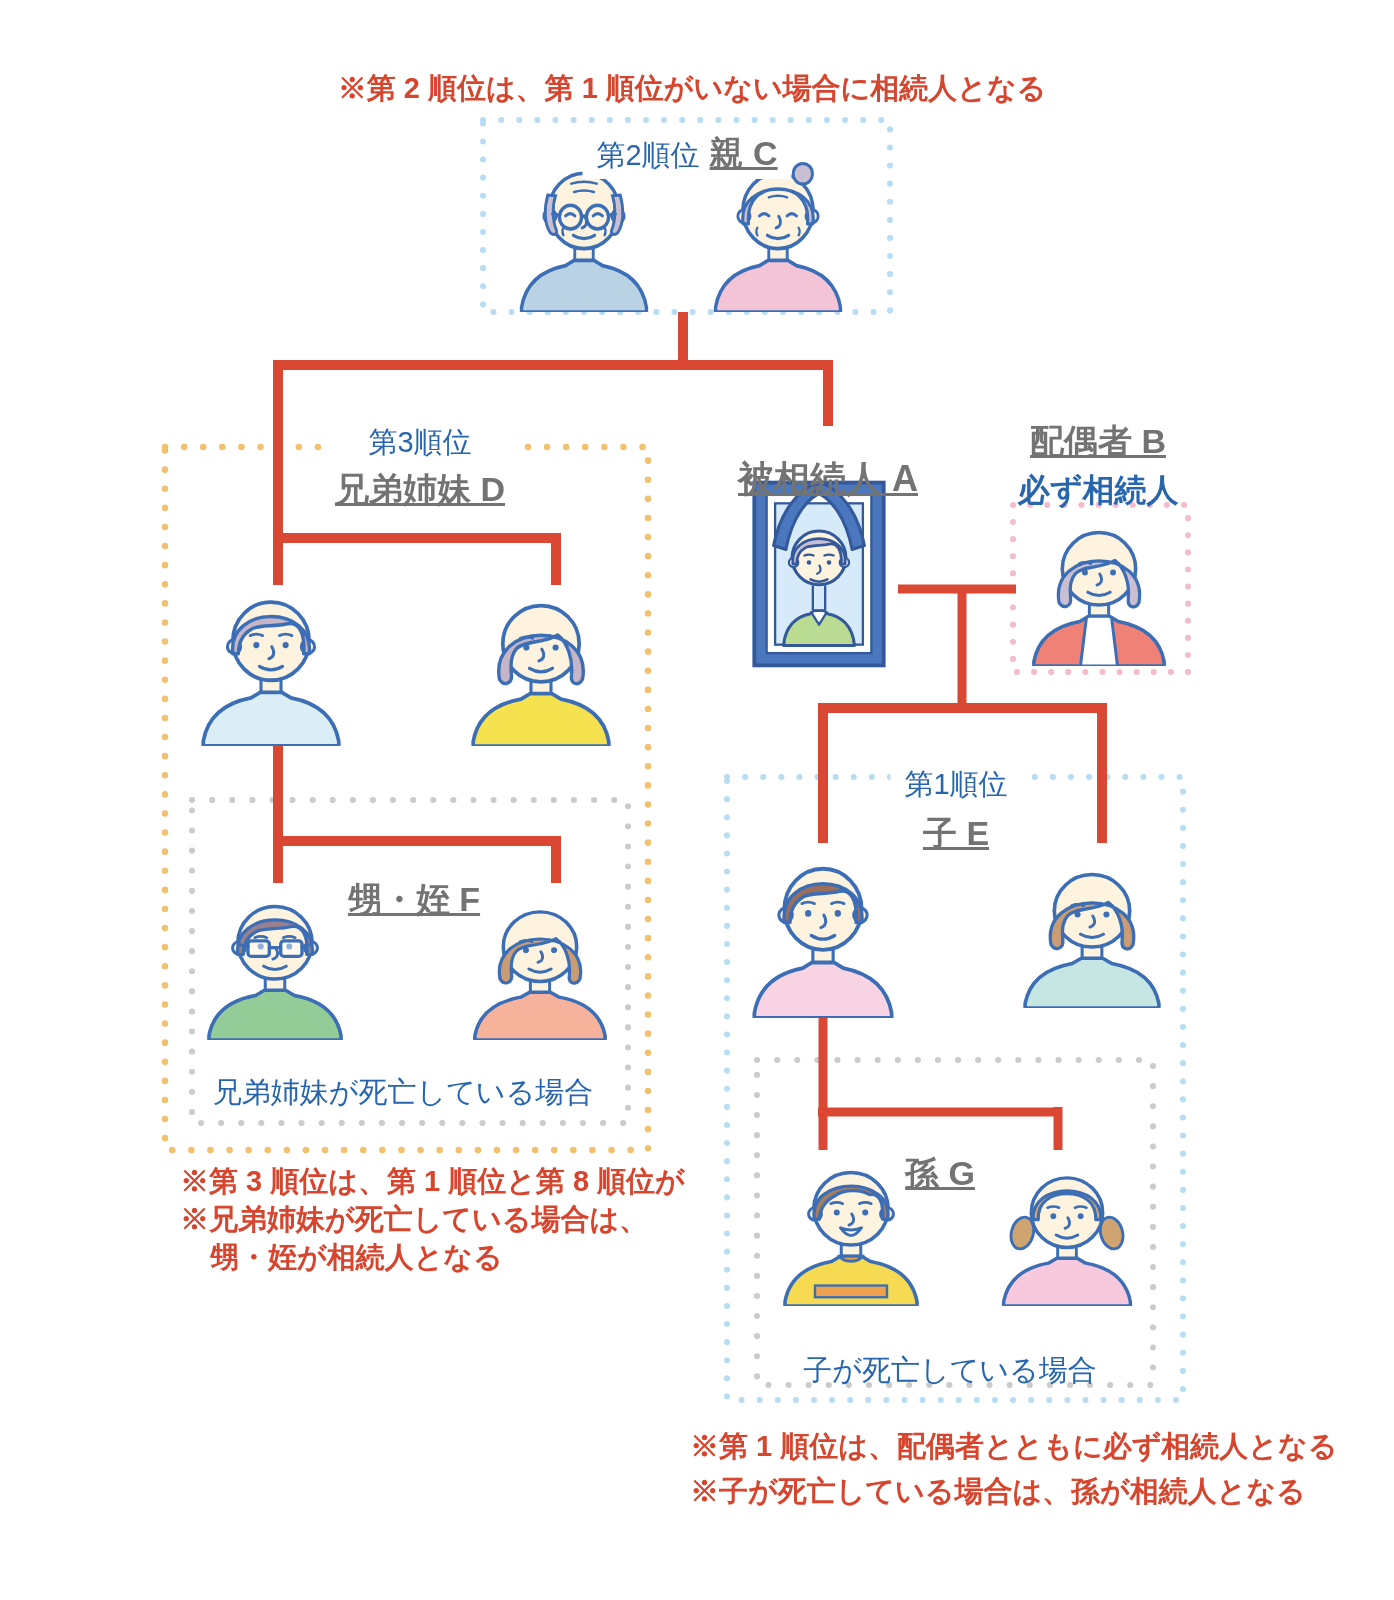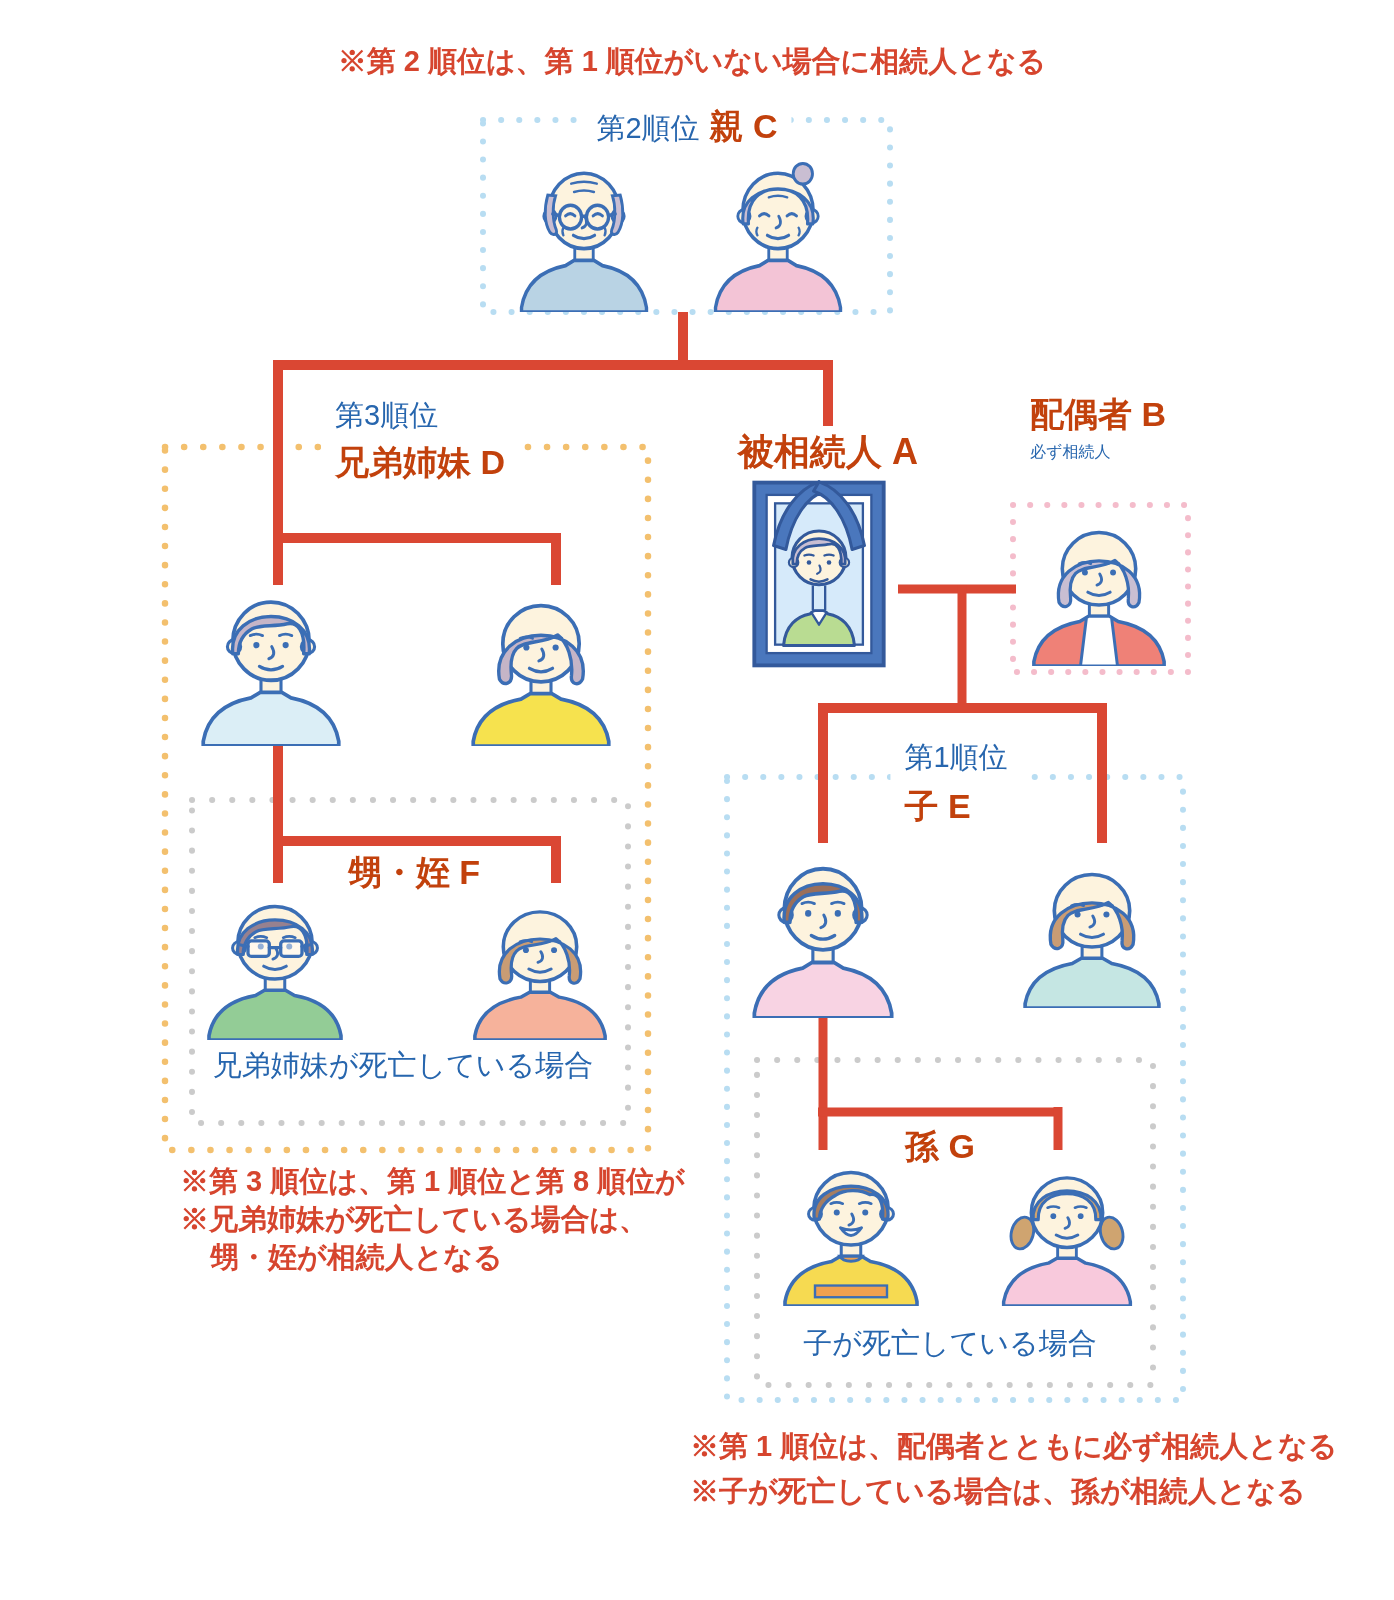--- a/index.html
+++ b/index.html
@@ -2,24 +2,24 @@
 <html><head>
 <meta charset="utf-8">
 <style>
   html,body{margin:0;padding:0;background:#ffffff;}
   .canvas{position:relative;width:1394px;height:1600px;background:#ffffff;
           font-family:"Liberation Sans",sans-serif;overflow:hidden;}
   svg.bg{position:absolute;left:0;top:0;z-index:10;}
   .person{position:absolute;z-index:20;}
   .person svg{width:100%;height:100%;display:block;}
   .lbl{position:absolute;z-index:30;white-space:nowrap;}
-  .ctr{transform:translateX(-50%);}
+  .ctr{transform:translateX(-50%);text-align:center;margin-top:27px;}
   .note{color:#d6452e;font-weight:700;font-size:29px;}
   .rank{color:#2766ae;font-size:29px;font-weight:500;}
-  .bname{color:#c2410c;font-size:34px;font-weight:700;}
+  .bname{color:#737373;font-size:34px;font-weight:700;text-decoration:underline;}
   .whitebg{background:#ffffff;padding:2px 14px;}
   .title-row{display:inline-flex;align-items:baseline;gap:10px;}
   .nl div{line-height:38px;}
   .nr div{line-height:45px;}
   .indent{padding-left:30px;}
   .cap{color:#2766ae;font-size:29px;font-weight:500;}
 </style>
 </head>
 <body>
 
@@ -262,21 +262,21 @@
 
   <div class="lbl ctr whitebg" style="left:420px;top:394px;">
     <div class="rank">第3順位</div>
     <div class="bname" style="margin-top:4px;">兄弟姉妹 D</div>
   </div>
 
   <div class="lbl ctr bname" style="left:828px;top:428px;font-size:36px;">被相続人 A</div>
 
   <div class="lbl ctr" style="left:1098px;top:392px;">
     <div class="bname">配偶者 B</div>
-    <div class="rank" style="margin-top:4px;font-size:16px;">必ず相続人</div>
+    <div class="rank" style="margin-top:4px;font-size:32px;font-weight:bold;">必ず相続人</div>
   </div>
 
   <div class="lbl ctr whitebg" style="left:956px;top:736px;">
     <div class="rank">第1順位</div>
     <div class="bname" style="margin-top:6px;">子 E</div>
   </div>
 
   <div class="lbl ctr bname whitebg" style="left:414px;top:848px;padding:2px 10px;">甥・姪 F</div>
 
   <div class="lbl ctr bname whitebg" style="left:940px;top:1118px;padding:6px 10px;">孫 G</div>

